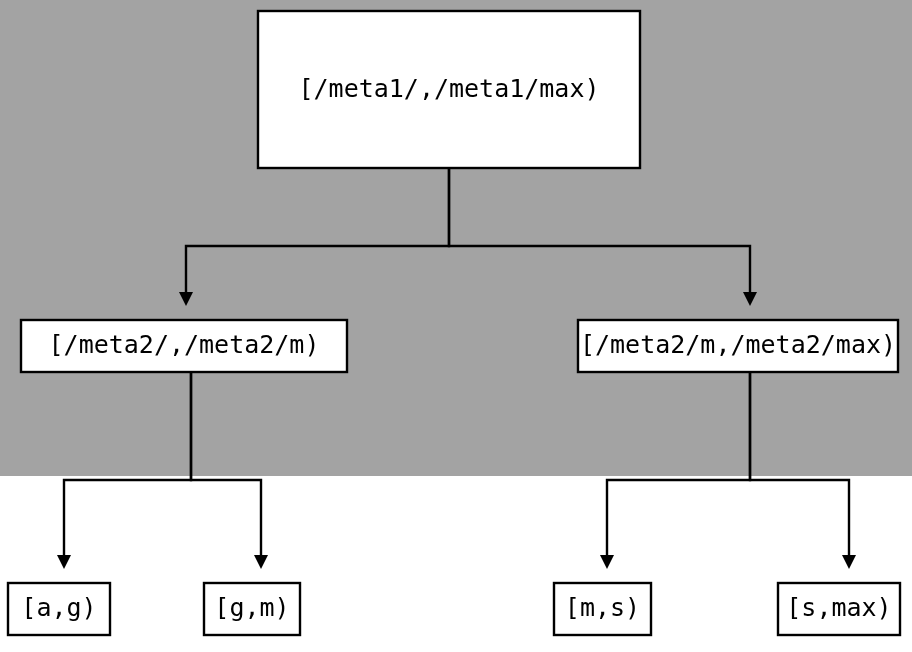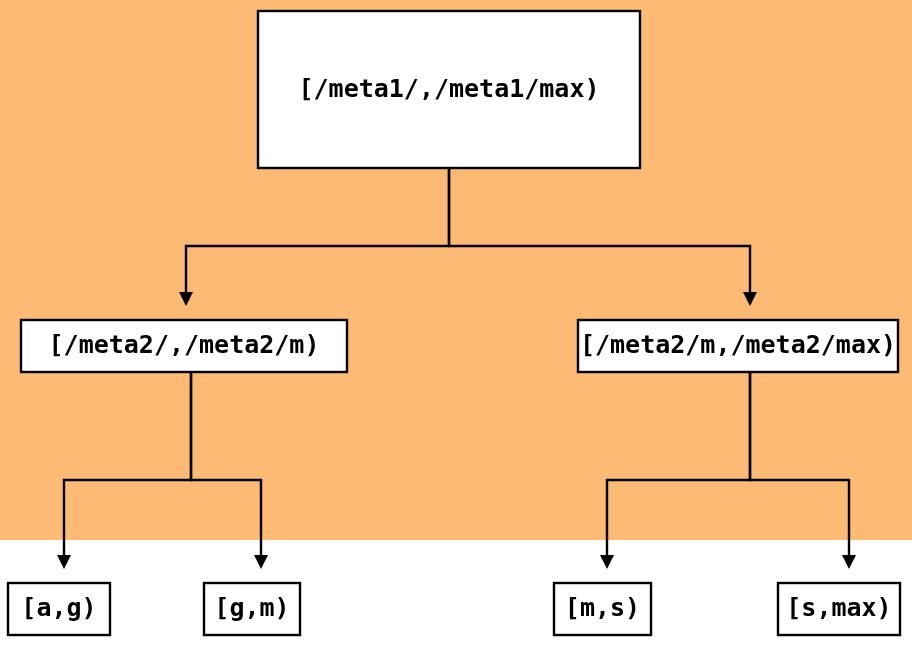--- a/index.html
+++ b/index.html
@@ -10,23 +10,22 @@
   }
   body {
     width: 912px;
     height: 652px;
     overflow: hidden;
     font-family: "DejaVu Sans Mono", "Liberation Mono", monospace;
   }
   #diagram-root {
     position: relative;
     width: 912px;
-    height: 540px;
-    background: #fdba74;
-    font-weight: bold;
+    height: 476px;
+    background: #a3a3a3;
   }
   svg#tree-canvas {
     display: block;
     width: 912px;
     height: 652px;
   }
   .node-box {
     fill: #ffffff;
     stroke: #000000;
     stroke-width: 2.4;

